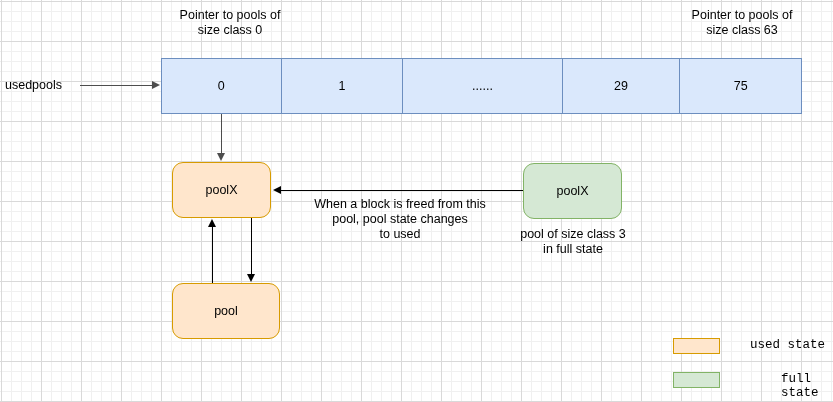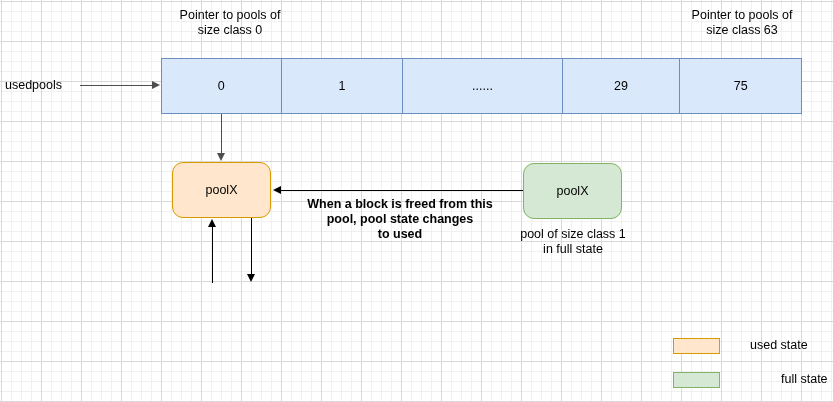--- a/index.html
+++ b/index.html
@@ -114,21 +114,22 @@
     box-sizing: border-box;
     width: 47px;
     height: 16px;
   }
   .legend-swatch.used { background: #ffe6cc; border: 1.4px solid #d79b00; }
   .legend-swatch.full { background: #d5e8d4; border: 1.4px solid #82b366; }
   .legend-label {
     position: absolute;
     font-size: 12.5px;
     left: 750px;
-    text-align: right;
+    text-align: left;
+    font-family: Liberation Mono, monospace;
   }
 </style>
 </head>
 <body>
 
 <div id="canvas">
 
   <div class="txt" style="left:165px; top:8px; width:130px;">Pointer to pools of
 size class 0</div>
 
@@ -149,35 +150,36 @@
   </div>
 
   <div class="line-v grey" style="left:221px; top:114px; height:40px;"></div>
   <div class="arrowhead arrow-down grey" style="left:217px; top:153px;"></div>
 
   <div class="node used" style="left:172px; top:162px; width:99px; height:56px;">poolX</div>
 
   <div class="line-h" style="left:281px; top:190px; width:242px;"></div>
   <div class="arrowhead arrow-left" style="left:273px; top:186px;"></div>
 
-  <div class="txt" style="left:300px; top:197px; width:200px;font-weight:bold;">When a block is freed from this
+  <div class="txt" style="left:300px; top:197px; width:200px;">When a block is freed from this
 pool, pool state changes
 to used</div>
 
   <div class="node full" style="left:523px; top:163px; width:99px; height:56px;">poolX</div>
 
-  <div class="txt" style="left:513px; top:227px; width:120px;">pool of size class 1
+  <div class="txt" style="left:513px; top:227px; width:120px;">pool of size class 3
 in full state</div>
 
   <div class="line-v" style="left:212px; top:226px; height:57px;"></div>
   <div class="arrowhead arrow-up" style="left:208px; top:219px;"></div>
 
   <div class="line-v" style="left:251px; top:218px; height:57px;"></div>
   <div class="arrowhead arrow-down" style="left:247px; top:274px;"></div>
 
+  <div class="node used" style="left:172px; top:283px; width:108px; height:56px;">pool</div>
 
   <div class="legend-swatch used" style="left:673px; top:338px;"></div>
   <div class="legend-label" style="top:338px;">used state</div>
 
   <div class="legend-swatch full" style="left:673px; top:372px;"></div>
   <div class="legend-label" style="top:372px;margin-left:31px;">full state</div>
 
 </div>
 
 </body></html>

